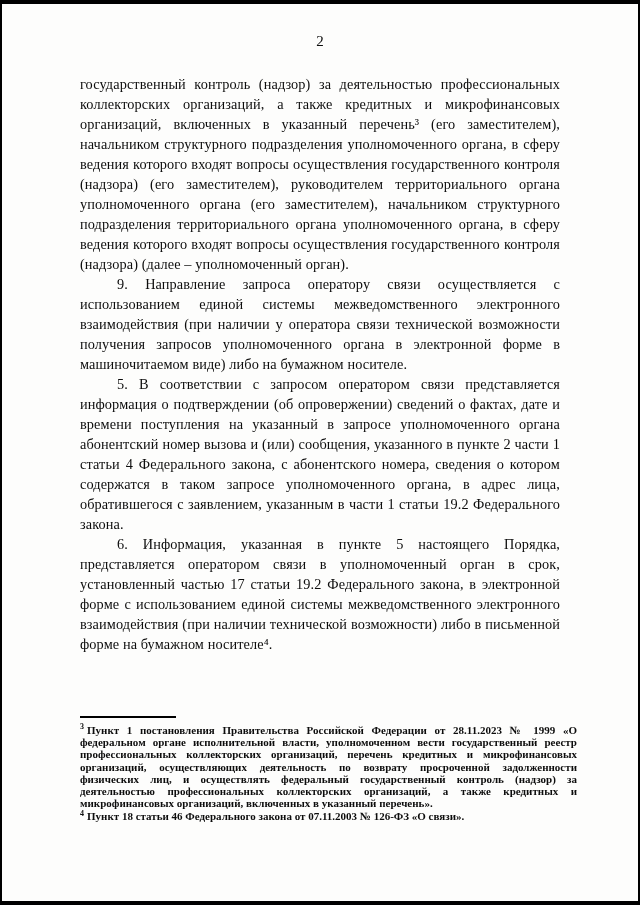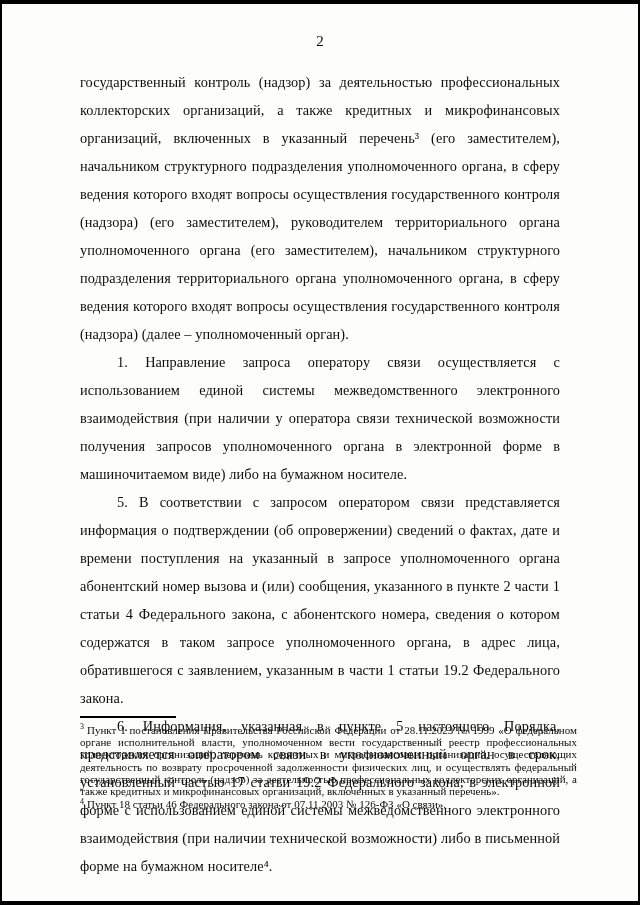--- a/index.html
+++ b/index.html
@@ -20,38 +20,39 @@
     color: #0d0d0d;
     overflow: hidden;
   }
   .page-number {
     padding-top: 28px;
     text-align: center;
     font-size: 15px;
     line-height: 18px;
   }
   .body-text {
-    margin: 18px 78px 0 78px;
+    margin: 24px 78px 0 78px;
     text-align: justify;
     font-size: 14.3px;
-    line-height: 28px;
+    line-height: 20px;
     letter-spacing: 0.1px;
   }
   .body-text p {
     margin: 0;
     padding: 0;
   }
   .body-text p.indent {
     text-indent: 37px;
   }
   .footnotes {
     position: absolute;
     left: 78px;
     right: 61px;
     top: 712px;
+    font-weight: bold;
   }
   .fn-rule {
     width: 96px;
     height: 0;
     border-top: 2px solid #000000;
     margin-bottom: 6px;
   }
   .fn {
     margin: 0 0 1px 0;
     text-align: justify;
@@ -66,21 +67,21 @@
 </style>
 </head>
 <body>
 
 <div class="page">
 
   <div class="page-number">2</div>
 
   <div class="body-text">
     <p class="para">государственный контроль (надзор) за деятельностью профессиональных коллекторских организаций, а также кредитных и микрофинансовых организаций, включенных в указанный перечень³ (его заместителем), начальником структурного подразделения уполномоченного органа, в сферу ведения которого входят вопросы осуществления государственного контроля (надзора) (его заместителем), руководителем территориального органа уполномоченного органа (его заместителем), начальником структурного подразделения территориального органа уполномоченного органа, в сферу ведения которого входят вопросы осуществления государственного контроля (надзора) (далее – уполномоченный орган).</p>
-    <p class="para indent">1. Направление запроса оператору связи осуществляется с использованием единой системы межведомственного электронного взаимодействия (при наличии у оператора связи технической возможности получения запросов уполномоченного органа в электронной форме в машиночитаемом виде) либо на бумажном носителе.</p>
+    <p class="para indent">9. Направление запроса оператору связи осуществляется с использованием единой системы межведомственного электронного взаимодействия (при наличии у оператора связи технической возможности получения запросов уполномоченного органа в электронной форме в машиночитаемом виде) либо на бумажном носителе.</p>
     <p class="para indent">5. В соответствии с запросом оператором связи представляется информация о подтверждении (об опровержении) сведений о фактах, дате и времени поступления на указанный в запросе уполномоченного органа абонентский номер вызова и (или) сообщения, указанного в пункте 2 части 1 статьи 4 Федерального закона, с абонентского номера, сведения о котором содержатся в таком запросе уполномоченного органа, в адрес лица, обратившегося с заявлением, указанным в части 1 статьи 19.2 Федерального закона.</p>
     <p class="para indent">6. Информация, указанная в пункте 5 настоящего Порядка, представляется оператором связи в уполномоченный орган в срок, установленный частью 17 статьи 19.2 Федерального закона, в электронной форме с использованием единой системы межведомственного электронного взаимодействия (при наличии технической возможности) либо в письменной форме на бумажном носителе⁴.</p>
   </div>
 
   <div class="footnotes">
     <div class="fn-rule"></div>
     <p class="fn"><sup>3</sup><span>Пункт 1 постановления Правительства Российской Федерации от 28.11.2023 № 1999 «О федеральном органе исполнительной власти, уполномоченном вести государственный реестр профессиональных коллекторских организаций, перечень кредитных и микрофинансовых организаций, осуществляющих деятельность по возврату просроченной задолженности физических лиц, и осуществлять федеральный государственный контроль (надзор) за деятельностью профессиональных коллекторских организаций, а также кредитных и микрофинансовых организаций, включенных в указанный перечень».</span></p>
     <p class="fn"><sup>4</sup><span>Пункт 18 статьи 46 Федерального закона от 07.11.2003 № 126-ФЗ «О связи».</span></p>
   </div>
 

